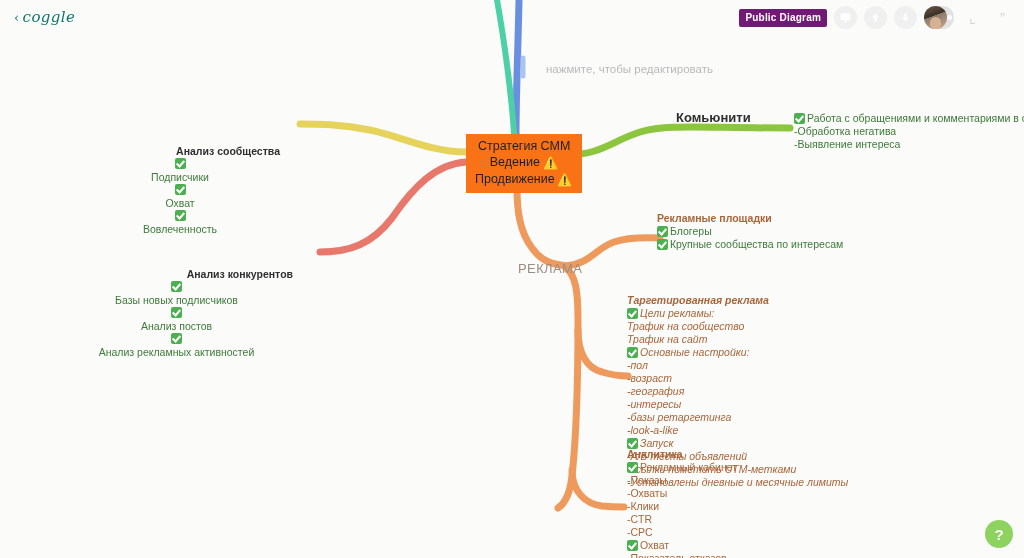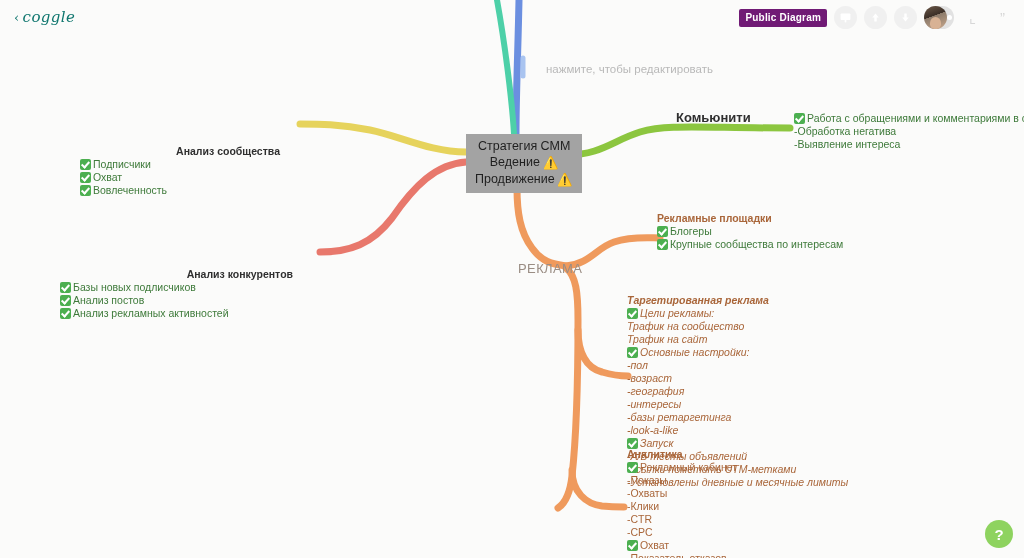--- a/index.html
+++ b/index.html
@@ -100,21 +100,21 @@
     right: 2px; top: 9px;
     width: 5px; height: 5px;
     border-radius: 50%;
     background: #ffffff;
   }
 
   
   .central {
     position: absolute;
     left: 466px; top: 134px;
-    background: #a3a3a3;
+    background: #f97316;
     color: #1f1f1f;
     font-size: 12.5px;
     line-height: 16px;
     padding: 4px 9px 5px 9px;
     text-align: center;
     white-space: nowrap;
   }
   .central .row { display: block; }
   .warn {
     display: inline-block;
@@ -130,21 +130,21 @@
     line-height: 13px;
   }
   .ln {
     font-size: 10.5px;
     line-height: 13px;
     display: flex;
     align-items: center;
     gap: 2px;
   }
   .right-al { text-align: right; }
-  .right-al .ln { justify-content: flex-start; }
+  .right-al .ln { justify-content: center; flex-direction: column; }
 
   .cbx {
     display: inline-block;
     width: 11px; height: 11px;
     background: #4caf50;
     border-radius: 2px;
     position: relative;
     flex: 0 0 auto;
   }
   .cbx::after {

